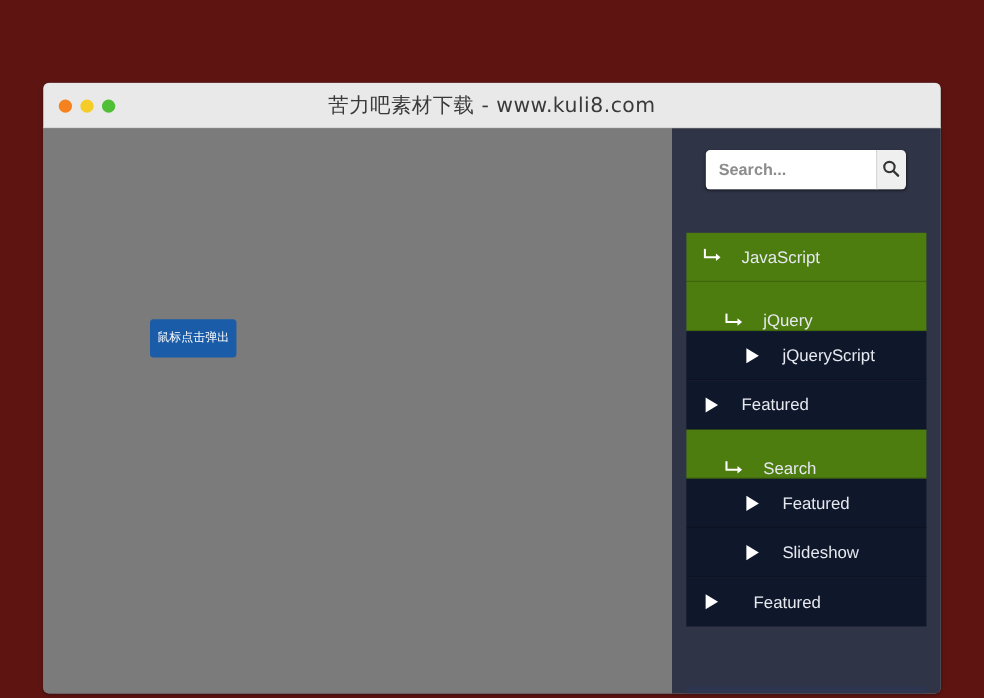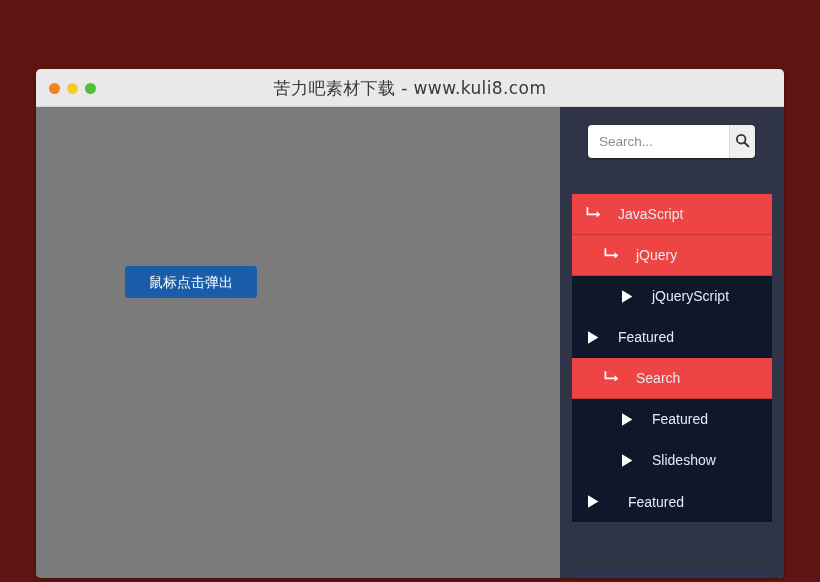--- a/index.html
+++ b/index.html
@@ -89,26 +89,26 @@
     top: 0;
     width: 524px;
     height: 471px;
     background: #7b7b7b;
   }
 
   #popup-button {
     position: absolute;
     left: 89px;
     top: 159px;
-    padding: 0 24px;
+    padding: 0 6px;
     height: 32px;
     line-height: 32px;
     background: #1a5ca8;
     color: #ffffff;
-    font-size: 14px;
+    font-size: 10px;
     border: none;
     border-radius: 3px;
     cursor: pointer;
     font-family: "DejaVu Sans", "Liberation Sans", sans-serif;
     white-space: nowrap;
   }
 
   
   #sidebar {
     position: absolute;
@@ -135,20 +135,21 @@
   #search-input {
     flex: 1 1 auto;
     border: none;
     outline: none;
     background: #ffffff;
     padding: 0 11px;
     font-size: 13.5px;
     color: #a16207;
     font-family: "Liberation Sans", sans-serif;
     min-width: 0;
+    font-weight: bold;
   }
   #search-input::placeholder { color: #8c8c8c; }
 
   #search-button {
     width: 38px;
     border: none;
     border-left: 1px solid #d7d7d7;
     background: #efefef;
     cursor: pointer;
     display: flex;
@@ -173,26 +174,26 @@
     cursor: pointer;
     border-bottom: 1px solid rgba(0,0,0,0.18);
     color: #e8eaf0;
     font-size: 14px;
     white-space: nowrap;
     overflow: hidden;
   }
   .nav-item:last-child { border-bottom: none; gap: 10px; }
 
   
-  .nav-item.tint-dark { background: #ef4444; }
+  .nav-item.tint-dark { background: #4d7c0f; }
   .nav-item.tint-blue { background: #0f172a; }
 
   
   .indent-0 { padding-left: 14px; }
-  .indent-1 { padding-left: 32px; }
+  .indent-1 { padding-left: 32px; align-items: flex-end; }
   .indent-2 { padding-left: 48px; }
 
   .nav-icon {
     width: 22px;
     flex: 0 0 22px;
     display: flex;
     align-items: center;
     justify-content: flex-start;
     color: #ffffff;
   }

